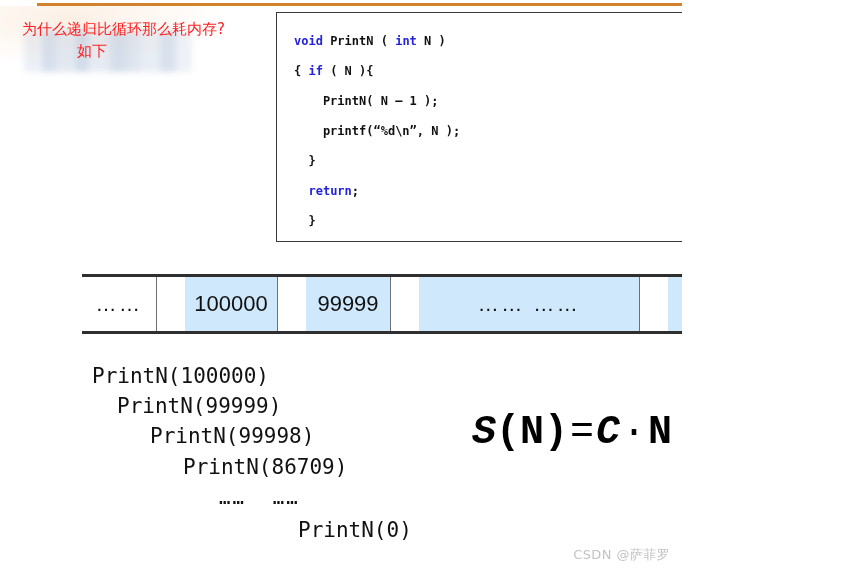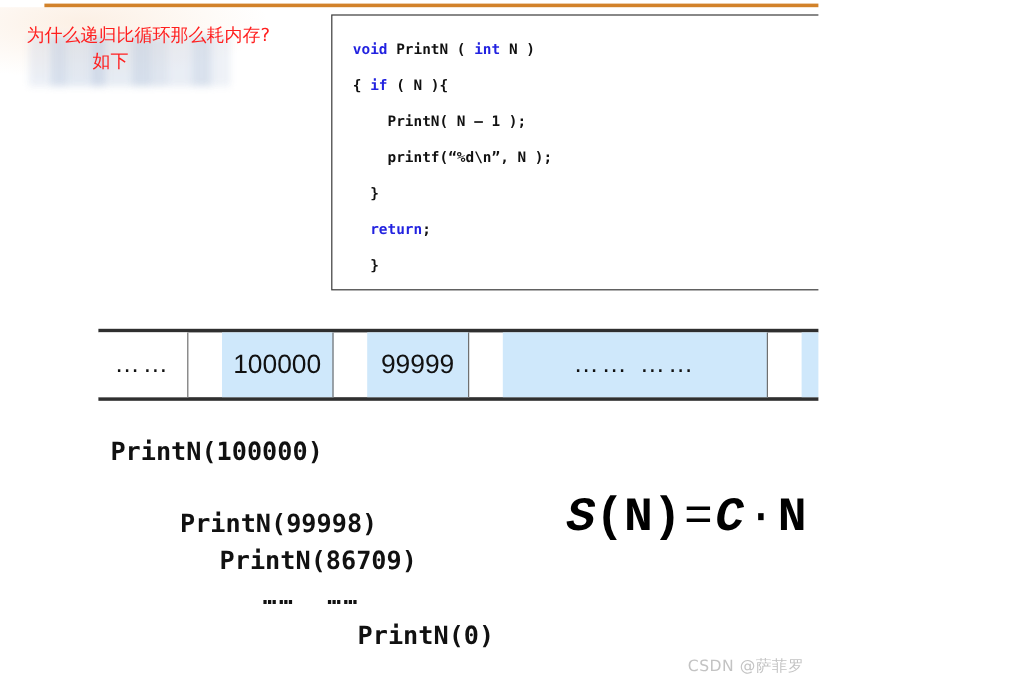--- a/index.html
+++ b/index.html
@@ -124,21 +124,21 @@
     font-family: "Liberation Sans", sans-serif;
     letter-spacing: 2.5px;
     font-size: 21px;
   }
 
   
   .trace {
     position: absolute;
     font-family: "DejaVu Sans Mono", "Liberation Mono", monospace;
     font-size: 21px;
-    font-weight: 700;
+    font-weight: 400;
     color: #111111;
     white-space: pre;
   }
   #trace-0 { left: 92px;  top: 364px; }
   #trace-1 { left: 117px; top: 394px; }
   #trace-2 { left: 150px; top: 424px; }
   #trace-3 { left: 183px; top: 455px; }
   #trace-dots {
     left: 219px; top: 486px;
     font-size: 19px;
@@ -215,20 +215,21 @@
       </div>
       <div class="cell blue" style="width: 95px; flex: 0 0 95px; background: rgb(207, 232, 251);">
         <span>1</span>
       </div>
       <div class="cell" style="width: 65px; flex: 0 0 65px;">
         <span class="dotstr">……</span>
       </div>
     </div>
 
   <div class="trace" id="trace-0">PrintN(100000)</div>
+  <div class="trace" id="trace-1">PrintN(99999)</div>
   <div class="trace" id="trace-2">PrintN(99998)</div>
   <div class="trace" id="trace-3">PrintN(86709)</div>
   <div class="trace" id="trace-dots">……  ……</div>
   <div class="trace" id="trace-last">PrintN(0)</div>
 
   <div id="formula">
     <span class="it">S</span><span class="bd">(</span><span class="bd">N</span><span class="bd">)</span><span class="op">=</span><span class="it">C</span><span class="op">·</span><span class="bd">N</span>
   </div>
 
   <div id="watermark">CSDN @萨菲罗</div>

